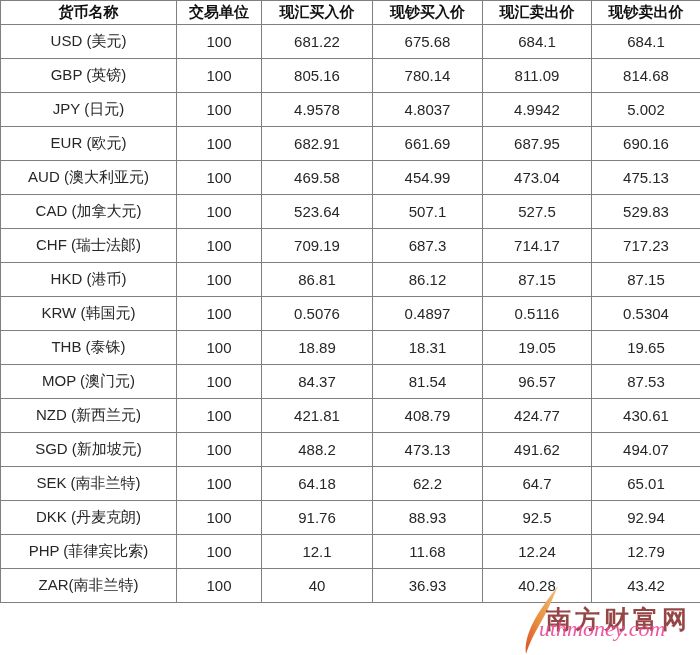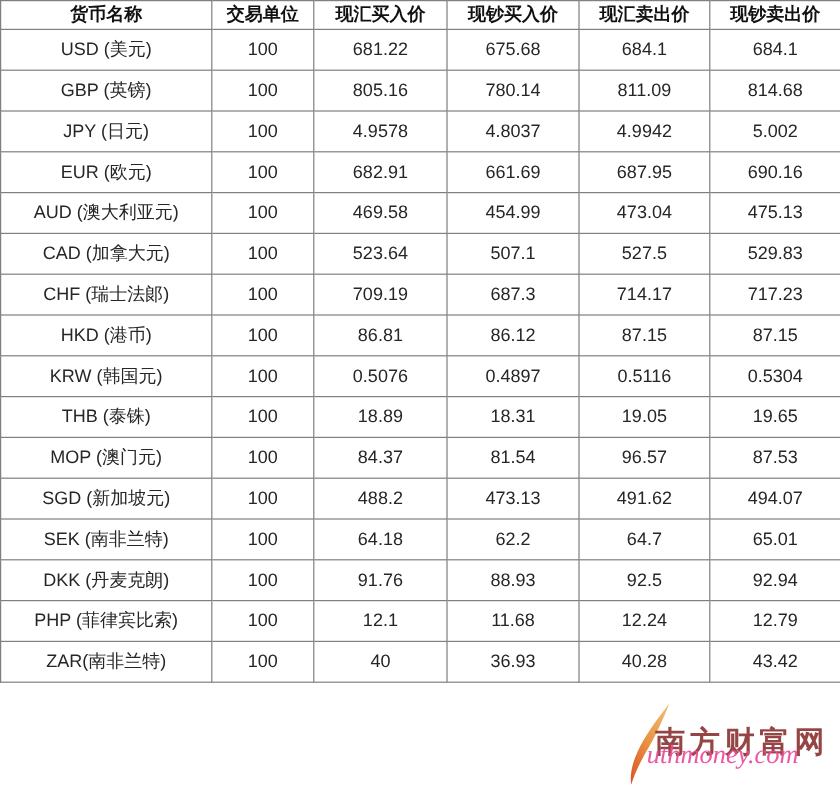--- a/index.html
+++ b/index.html
@@ -188,20 +188,28 @@
       </tr>
       <tr>
         <td>MOP (澳门元)</td>
         <td>100</td>
         <td>84.37</td>
         <td>81.54</td>
         <td>96.57</td>
         <td>87.53</td>
       </tr>
       <tr>
+        <td>NZD (新西兰元)</td>
+        <td>100</td>
+        <td>421.81</td>
+        <td>408.79</td>
+        <td>424.77</td>
+        <td>430.61</td>
+      </tr>
+      <tr>
         <td>SGD (新加坡元)</td>
         <td>100</td>
         <td>488.2</td>
         <td>473.13</td>
         <td>491.62</td>
         <td>494.07</td>
       </tr>
       <tr>
         <td>SEK (南非兰特)</td>
         <td>100</td>

